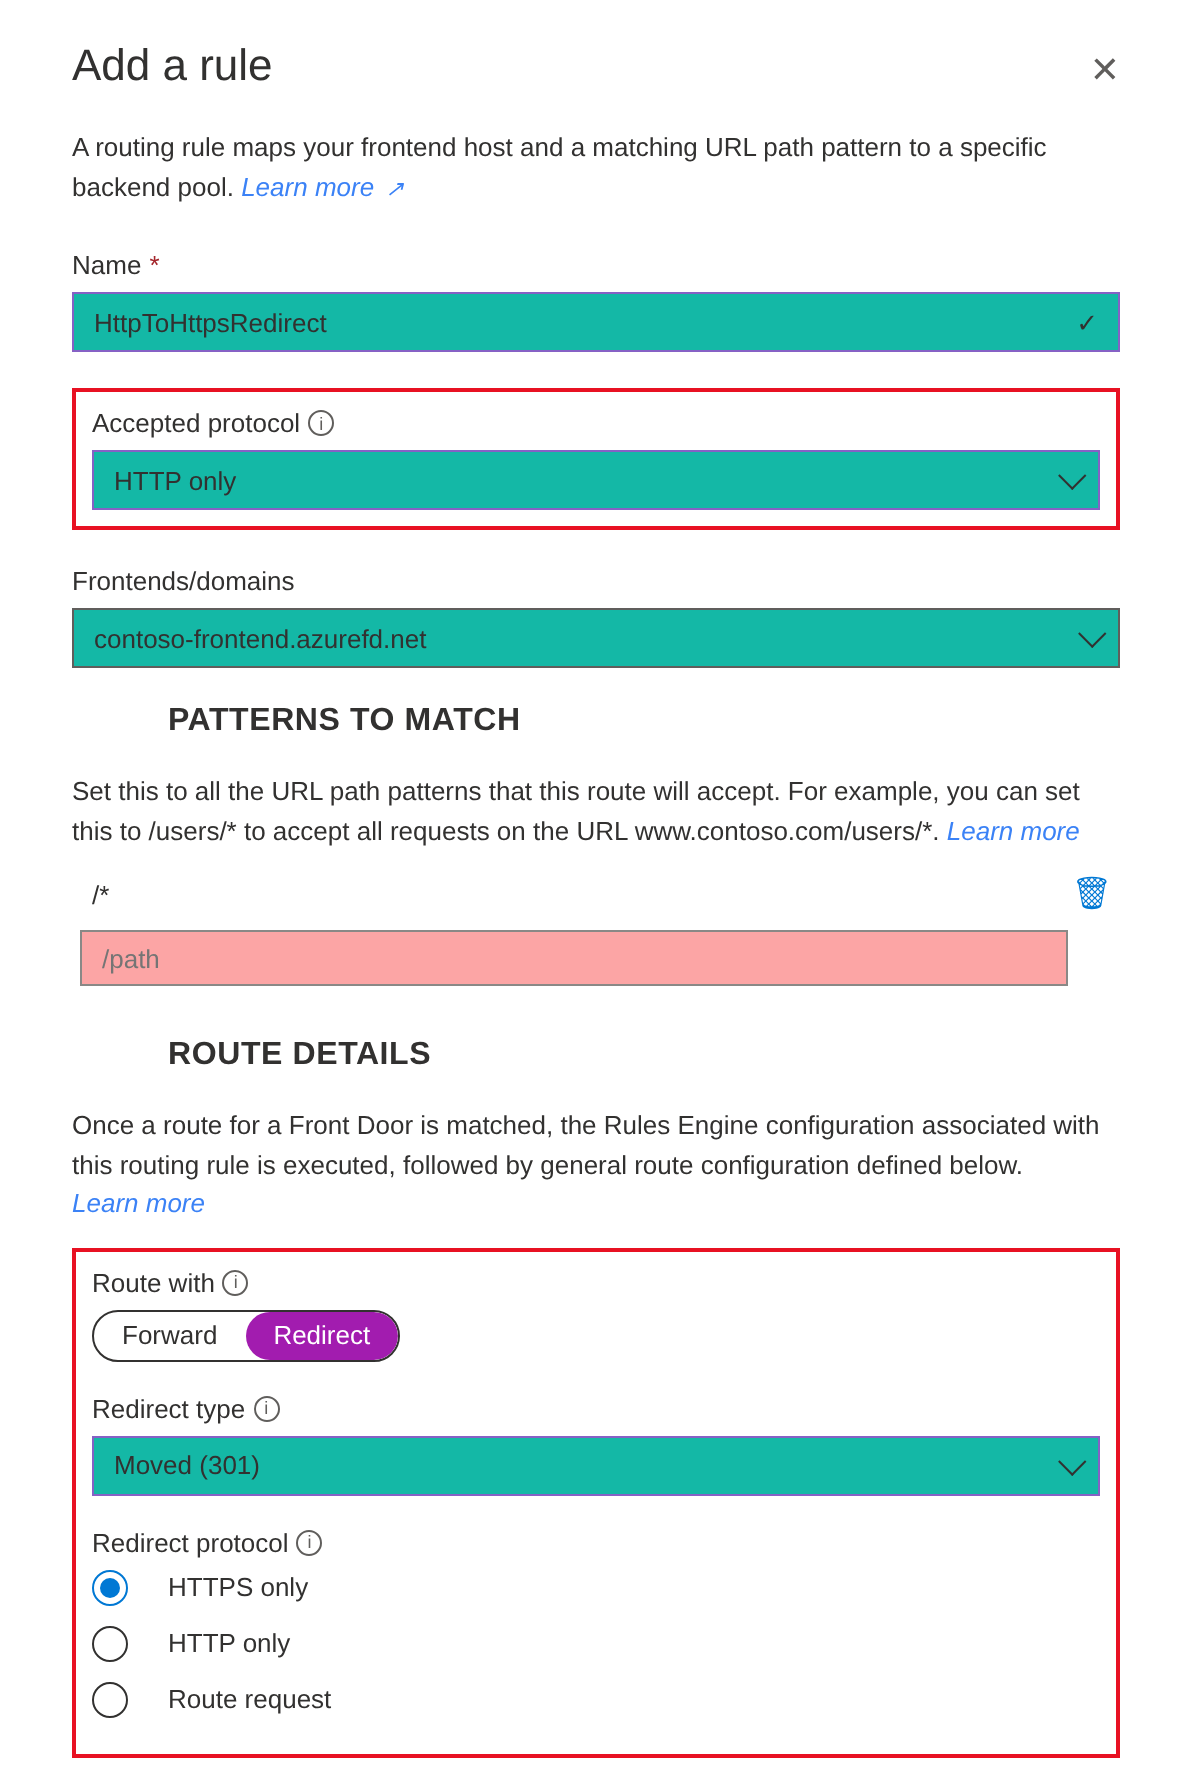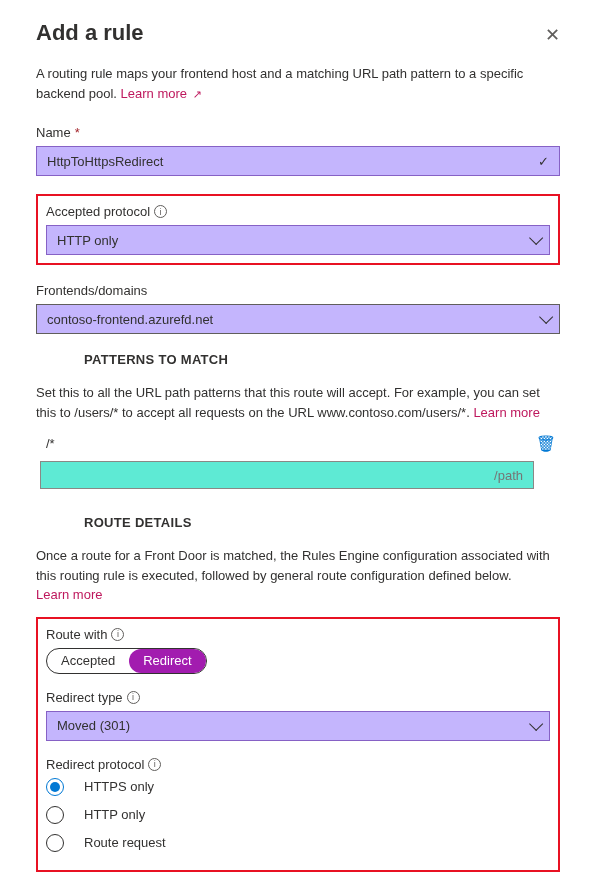--- a/index.html
+++ b/index.html
@@ -5,56 +5,56 @@
   * { box-sizing: border-box; margin: 0; padding: 0; }
   body {
     font-family: 'Segoe UI', -apple-system, sans-serif;
     font-size: 13px;
     color: #323130;
     background: #fff;
     width: 596px;
     padding: 20px 36px;
   }
   .header { display: flex; justify-content: space-between; align-items: flex-start; margin-bottom: 18px; }
-  .header h1 { font-size: 22px; font-weight: 700; color: #323130; }
+  .header h1 { font-size: 22px; font-weight: 400; color: #323130; }
   .close-btn { font-size: 18px; color: #605e5c; cursor: pointer; margin-top: 4px; }
   .intro { font-size: 13px; color: #323130; line-height: 1.5; margin-bottom: 22px; }
-  .link { color: #be185d; text-decoration: none; cursor: pointer; }
+  .link { color: #3b82f6; text-decoration: none; cursor: pointer; font-style: italic; }
   .ext-icon { font-size: 11px; margin-left: 2px; }
   .field { margin-bottom: 18px; }
   .field-label { font-size: 13px; color: #323130; margin-bottom: 6px; display: flex; align-items: center; gap: 4px; }
   .req { color: #a4262c; }
   .info-icon {
     display: inline-flex; align-items: center; justify-content: center;
     width: 13px; height: 13px; border: 1px solid #605e5c; border-radius: 50%;
     font-size: 9px; color: #605e5c;
   }
   .text-input, .select-box {
     width: 100%; height: 30px; border: 1px solid #605e5c;
     padding: 0 10px; font-size: 13px; color: #323130;
     display: flex; align-items: center; justify-content: space-between;
-    background: #c4b5fd;
+    background: #14b8a6;
   }
   .select-box.purple, .text-input.purple { border-color: #8661c5; }
   .check-icon::before { content: '✓'; color: #323130; font-size: 13px; }
   .chevron-down {
     width: 10px; height: 10px; border-right: 1.5px solid #323130;
     border-bottom: 1.5px solid #323130; transform: rotate(45deg) translateY(-3px);
     display: inline-block;
   }
   .highlight-red { border: 2.5px solid #e81123; padding: 8px; margin-bottom: 18px; }
-  .section-heading { font-size: 13px; font-weight: 600; letter-spacing: 0.3px; color: #323130; margin: 12px 0 16px; padding-left: 48px; }
+  .section-heading { font-size: 16px; font-weight: 600; letter-spacing: 0.3px; color: #323130; margin: 12px 0 16px; padding-left: 48px; }
   .help-text { font-size: 13px; color: #323130; line-height: 1.5; margin-bottom: 12px; }
   .pattern-row { display: flex; align-items: center; gap: 10px; margin-bottom: 8px; padding-left: 10px; }
   .pattern-text { flex: 1; font-size: 13px; }
   .trash-icon { color: #0078d4; font-size: 16px; cursor: pointer; margin-right: 4px; }
   .path-input {
     width: 494px; height: 28px; border: 1px solid #8a8886;
     padding: 0 10px; font-size: 13px; color: #605e5c;
-    background: #5eead4; margin-left: 4px; margin-bottom: 14px; text-align: right;
+    background: #fca5a5; margin-left: 4px; margin-bottom: 14px;
   }
   .pill-group {
     display: inline-flex; border: 1.5px solid #323130; border-radius: 14px;
     overflow: hidden; height: 26px;
   }
   .pill { padding: 3px 14px; font-size: 13px; cursor: pointer; display: flex; align-items: center; }
   .pill.active { background: #a21caf; color: #fff; border-radius: 12px; }
   .radio-row { display: flex; align-items: center; gap: 20px; margin-bottom: 10px; cursor: pointer; }
   .radio {
     width: 18px; height: 18px; border: 1px solid #323130; border-radius: 50%;
@@ -129,21 +129,21 @@
   <a class="link">Learn more</a>
 </p>
 
 <div class="highlight-red route-details-box">
   <div class="field">
     <div class="field-label">
       <span>Route with</span>
       <span class="info-icon">i</span>
     </div>
     <div class="pill-group">
-      <div class="pill">Accepted</div>
+      <div class="pill">Forward</div>
       <div class="pill active">Redirect</div>
     </div>
   </div>
 
   <div class="field">
     <div class="field-label">
       <span>Redirect type</span>
       <span class="info-icon">i</span>
     </div>
     <div class="select-box purple">

